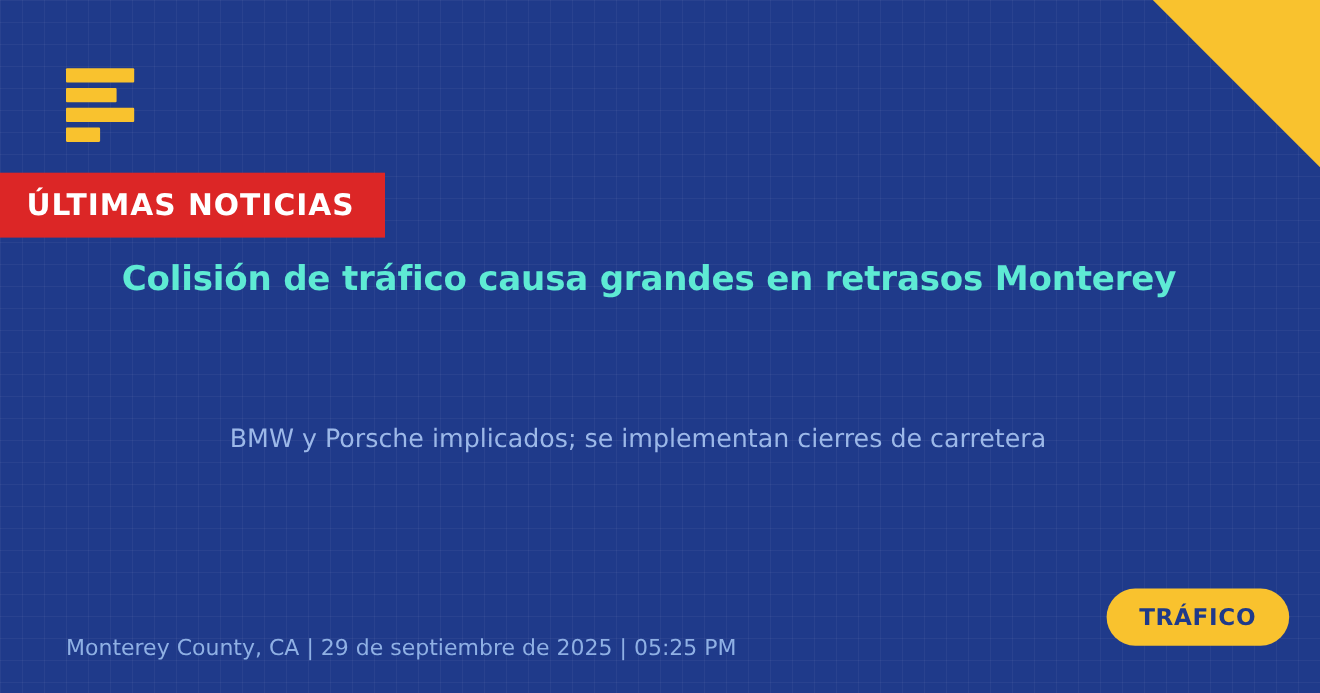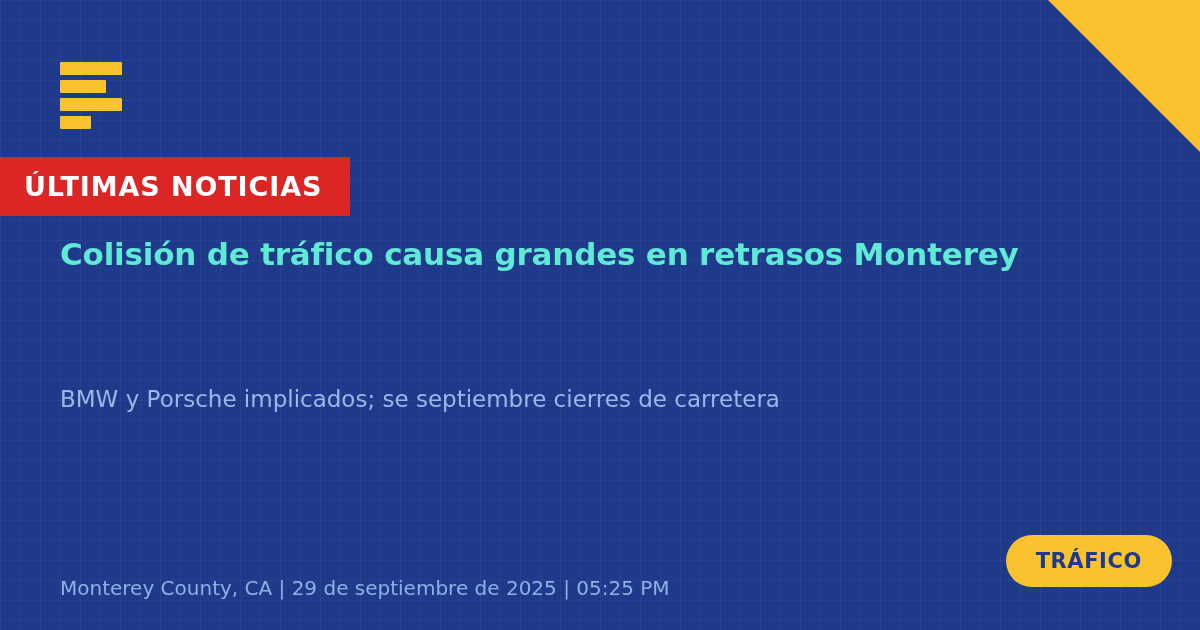--- a/index.html
+++ b/index.html
@@ -45,20 +45,21 @@
     background: #f9c22e;
     clip-path: polygon(100% 0, 0 0, 100% 100%);
     z-index: 2;
   }
 
   .content {
     position: relative;
     z-index: 3;
     width: 100%;
     height: 100%;
+    text-align: center;
   }
 
   
   .logo {
     position: absolute;
     left: 60px;
     top: 62px;
     width: 110px;
   }
   .logo-bar {
@@ -169,21 +170,21 @@
       <div class="logo-bar b3"></div>
       <div class="logo-bar b4"></div>
     </div>
 
     <div class="breaking-badge">
       <span class="breaking-badge-label">ÚLTIMAS NOTICIAS</span>
     </div>
 
     <h1 class="headline">Colisión de tráfico causa grandes en retrasos Monterey</h1>
 
-    <p class="subtitle">BMW y Porsche implicados; se septiembre cierres de carretera</p>
+    <p class="subtitle">BMW y Porsche implicados; se implementan cierres de carretera</p>
 
     <div class="footer-meta">Monterey County, CA | 29 de septiembre de 2025 | 05:25 PM</div>
 
     <div class="category-pill">
       <span class="category-pill-label">TRÁFICO</span>
     </div>
 
   </div>
 </div>
 

